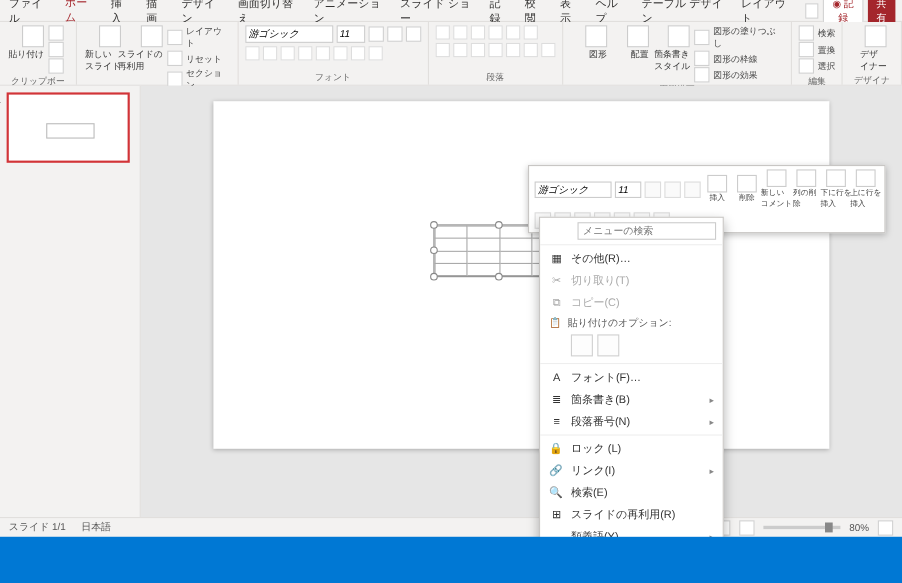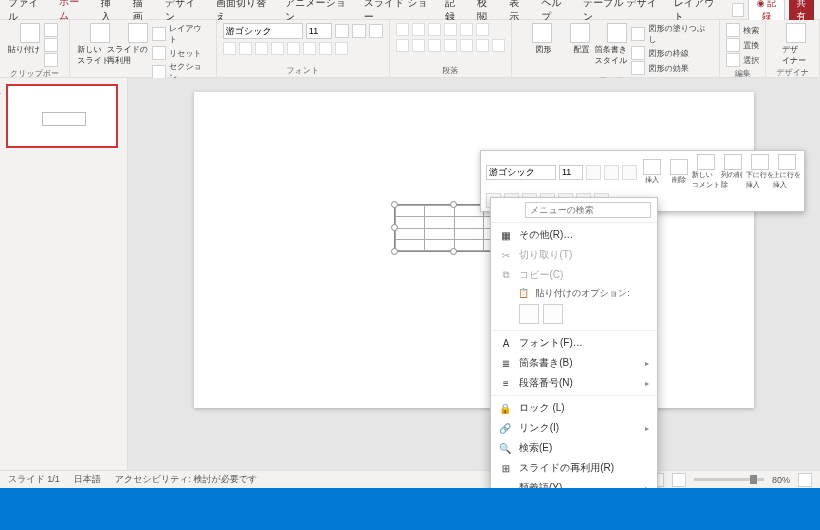--- a/index.html
+++ b/index.html
@@ -14,21 +14,21 @@
   .btn-record { background: #fff; border:1px solid #d0d0d0; color:#a4262c; }
   .btn-share { background: #a4262c; color: #fff; border: none; }
   
   .ribbon { display: flex; height: 58px; background: #f3f2f1; border-bottom: 1px solid #e1dfdd; }
   .group { border-right: 1px solid #e1dfdd; padding: 3px 6px 1px 6px; display: flex; flex-direction: column; justify-content: space-between; }
   .group-body { display: flex; gap: 4px; align-items: flex-start; flex: 1; }
   .group-label { text-align: center; font-size: 8px; color: #666; padding-top: 1px; }
   .icon-sm { width: 14px; height: 14px; background: #fff; border: 1px solid #d0d0d0; display:inline-block; vertical-align:middle; }
   .vstack { display: flex; flex-direction: column; gap: 1px; font-size: 8px; color:#444; }
   .hstack { display: flex; gap: 3px; align-items: center; }
-  .font-select { font-size: 9px; border: 1px solid #ccc; background: #fff; height: 16px; padding: 0 2px; }
+  .font-select { font-size: 9px; border: 1px solid #ccc; background: #fff; height: 16px; padding: 0 2px; font-style: italic; }
   .font-name { width: 80px; }
   .font-size { width: 26px; }
   .para-btns { display:flex; gap:3px;}
   .para-btns span { width:13px; height:13px; border:1px solid #ddd; background:#fff; display:inline-block;}
   .big-button { display:flex; flex-direction:column; align-items:flex-end; font-size:8px; color:#333; width:34px; }
   .big-button .ic { width:20px; height:20px; border:1px solid #ccc; background:#fff; margin-bottom:1px;}
   
   .work { flex: 1; display: flex; background: #e6e6e6; overflow: hidden; }
   .thumbs { width: 128px; background: #f3f2f1; border-right: 1px solid #e1dfdd; padding: 6px; }
   .thumb { border: 2px solid #d13438; background: #fff; width: 112px; height: 64px; position: relative; }
@@ -58,21 +58,21 @@
   .mini-big .ic{width:18px;height:16px;border:1px solid #ccc;background:#fff;}
   
   .ctx { position: absolute; left: 490px; top: 197px; width: 168px; background: #fff; border: 1px solid #c8c6c4; box-shadow: 0 4px 10px rgba(0,0,0,0.3); padding: 4px 0; font-size: 10px; }
   .ctx-search { margin: 0 6px 4px 6px; padding-left: 28px; }
   .ctx-search input { width: 100%; border: 1px solid #ccc; font-size: 9px; padding: 2px 4px; color:#888;}
   .ctx hr { border: none; border-top: 1px solid #eee; margin: 2px 0; }
   .ctx-item { display: flex; align-items: center; padding: 3px 8px 3px 8px; gap: 6px; color: #333; cursor: pointer; position:relative;}
   .ctx-item.disabled { color: #aaa; cursor: default; }
   .ctx-ic { width: 14px; height: 14px; display:inline-flex; align-items:center; justify-content:center; }
   .ctx-arrow { position:absolute; right:8px; color:#888; font-size:8px;}
-  .ctx-label-strong { color:#555; font-size:9px; padding: 2px 8px 2px 28px; text-align: center; }
+  .ctx-label-strong { color:#555; font-size:9px; padding: 2px 8px 2px 28px; }
   .paste-opts { display:flex; gap:4px; padding: 2px 8px 4px 28px; }
   .paste-opts span { width:20px; height:20px; border:1px solid #d0d0d0; background:#fdfdfd; }
   .taskbar { position:absolute; bottom:0; left:0; right:0; height:42px; background:#0078d4; }
 </style>
 </head>
 <body>
 
 <div class="app">
 
   <div class="tabs">
@@ -290,21 +290,20 @@
           <span class="handle h-bm"></span>
           <span class="handle h-br"></span>
         </div>
       </div>
     </div>
   </div>
 
   <div class="status">
     <span>スライド 1/1</span>
     <span>日本語</span>
-    <span>アクセシビリティ: 検討が必要です</span>
     <div class="right">
       <span class="icon-sm"></span>
       <span class="icon-sm"></span>
       <span class="icon-sm"></span>
       <span class="icon-sm"></span>
       <span class="icon-sm"></span>
       <div class="zoom-slider"></div>
       <span>80%</span>
       <span class="icon-sm"></span>
     </div>

